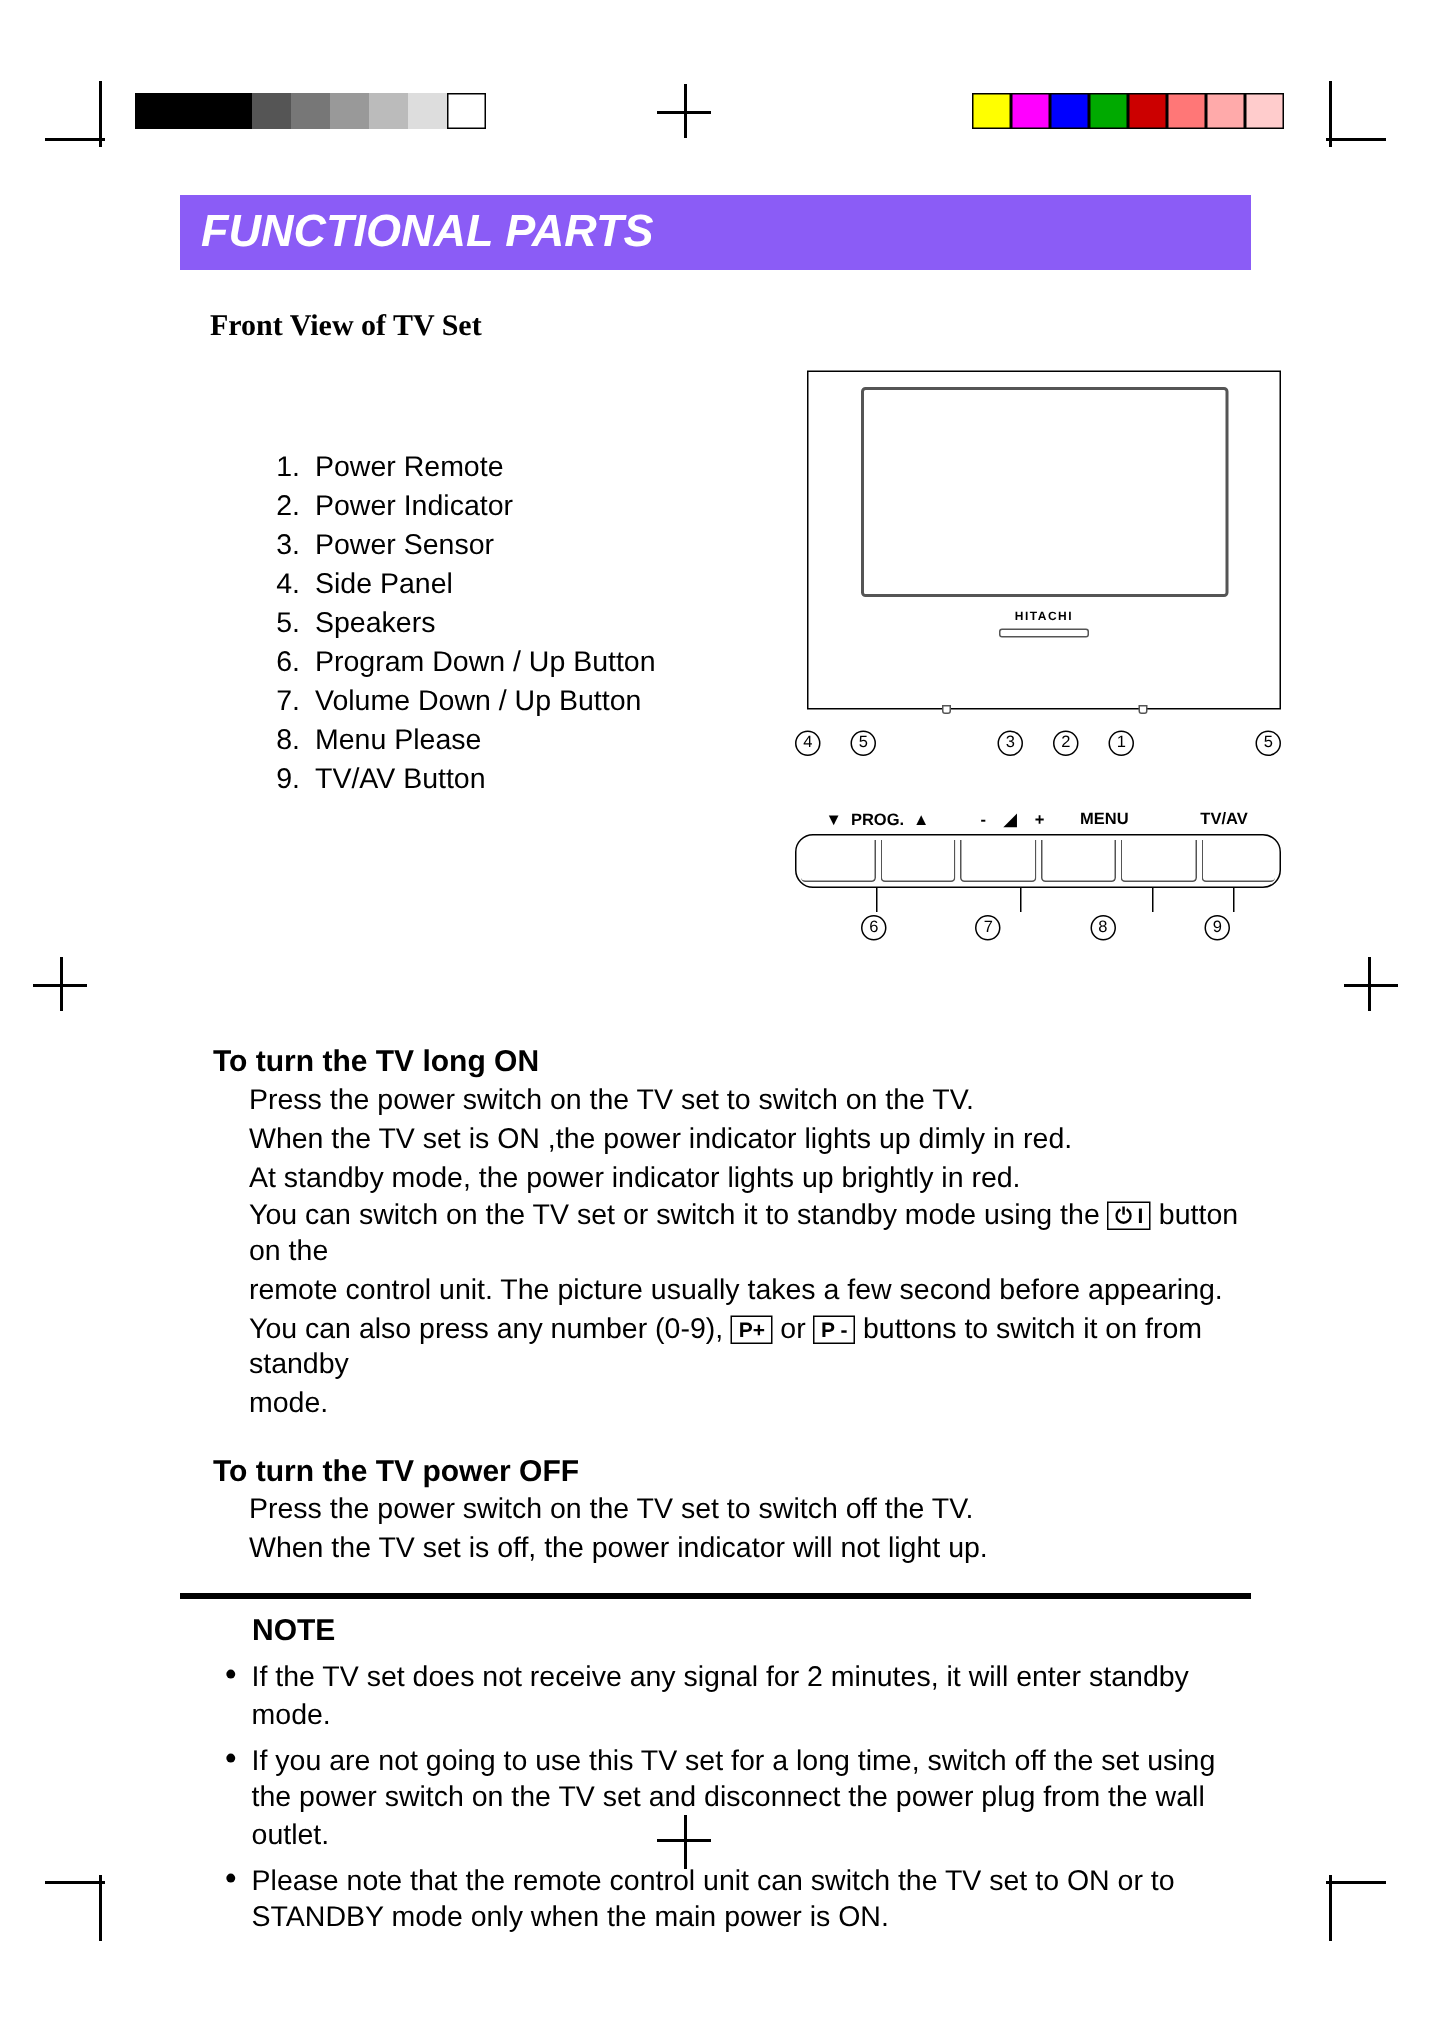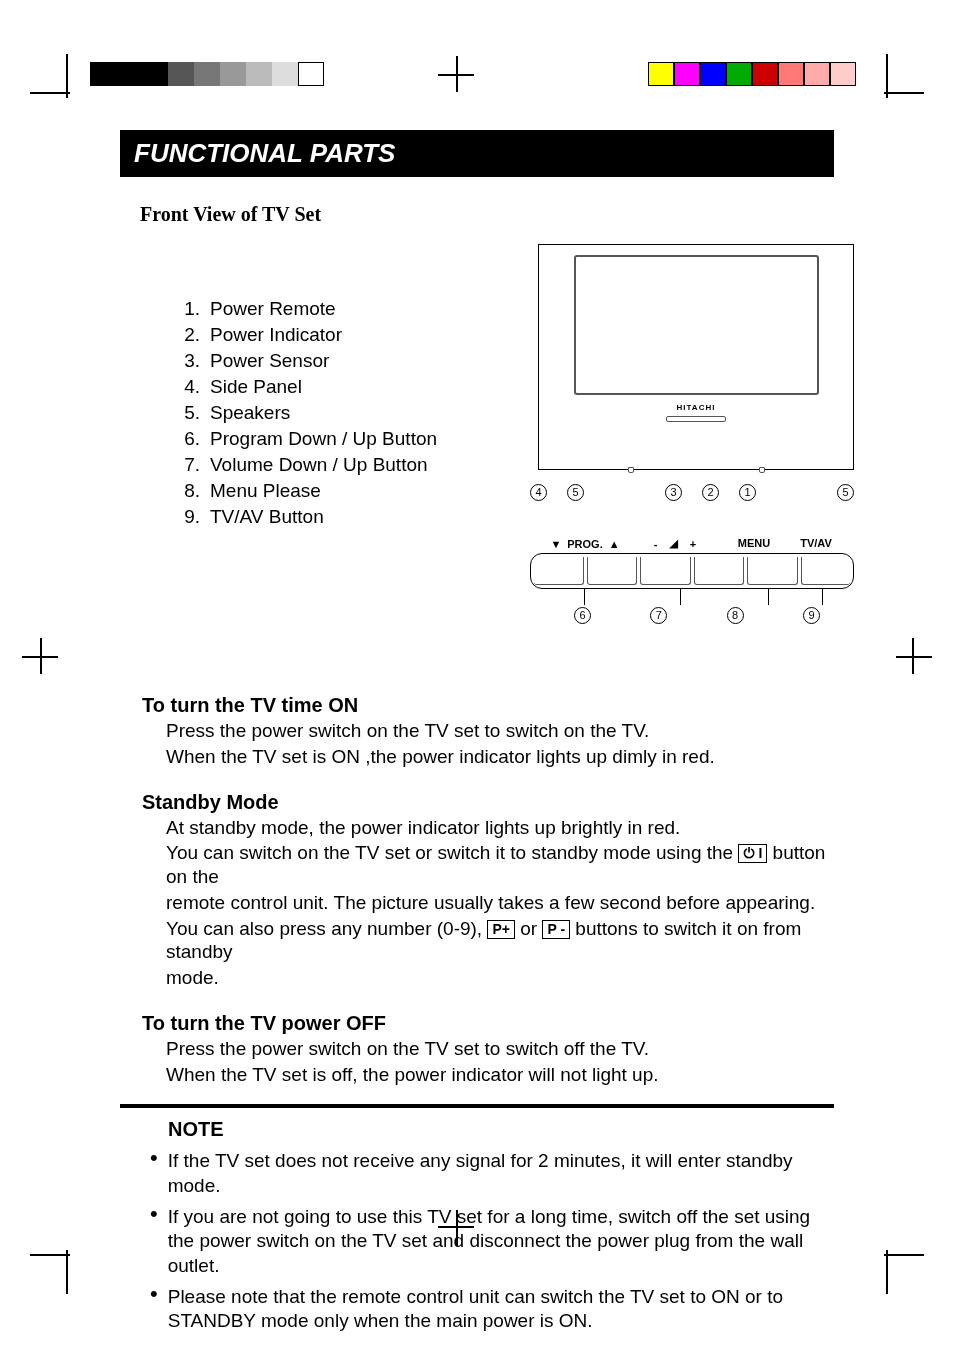--- a/index.html
+++ b/index.html
@@ -41,25 +41,25 @@
 
   .page {
     position: absolute;
     left: 120px;
     right: 120px;
     top: 130px;
     bottom: 140px;
   }
 
   .section-title {
-    background: #000000;
+    background: #8b5cf6;
     color: #fff;
     font-weight: bold;
     font-style: italic;
-    font-size: 26px;
+    font-size: 30px;
     padding: 8px 14px;
     margin-bottom: 26px;
   }
 
   h2.sub { font-size: 20px; font-weight: bold; margin: 0 0 18px 20px; font-family: Liberation Serif, serif; }
 
   .two-col { display:flex; gap:30px; }
   .list-col { flex: 0 0 320px; margin-left: 60px; margin-top: 50px; }
   .list-col .row { display:flex; gap:10px; margin: 4px 0; font-size: 19px; }
   .list-col .num { width: 20px; text-align:right; }
@@ -72,21 +72,21 @@
   .feet { position:absolute; bottom:-4px; left:0; right:0; display:flex; justify-content:space-around; padding:0 26px;}
   .feet span { display:inline-block; width:6px; height:6px; border:1px solid #555; border-radius:0 0 2px 2px; background:#fff;}
   .circ-row { display:flex; justify-content:space-between; margin-top:14px; font-size:13px; width: 324px; margin-left:auto;}
   .circ-row span { display:inline-block; width:17px; height:17px; line-height:15px; border:1px solid #000; border-radius:50%; text-align:center; font-size:11px;}
   .circ-row .group { display:flex; gap:20px; }
 
   .panel-wrap { width: 324px; margin-left:auto; margin-top:36px; }
   .panel-labels { display:flex; font-size: 11px; font-weight:bold; padding: 0 10px 3px; gap: 0; }
   .panel-labels .g1 { flex: 0 0 90px; text-align:center; display:flex; align-items:center; justify-content:center; gap:6px; }
   .panel-labels .g2 { flex: 0 0 90px; text-align:center; display:flex; align-items:center; justify-content:center; gap:12px;}
-  .panel-labels .g3 { flex: 1; text-align:center; }
+  .panel-labels .g3 { flex: 1; text-align:left; }
   .panel-labels .g4 { flex: 0 0 56px; text-align:center; }
   .panel { border:1px solid #000; border-radius: 12px; height: 36px; display:flex; padding:3px; gap:3px;}
   .panel .btn { flex:1; border:1px solid #555; border-top:none; border-radius:0 0 3px 3px; position:relative;}
   .panel .btn:first-child { border-left:none;}
   .panel .btn:last-child { border-right:none;}
   .wires { position:relative; height:16px; }
   .wires .w { position:absolute; top:0; width:1px; height:16px; background:#000;}
   .circ-row2 { display:flex; justify-content:space-between; margin-top:2px; font-size:11px; width: 324px; padding: 0 34px 0 44px;}
   .circ-row2 span.c { display:inline-block; width:17px; height:17px; line-height:15px; border:1px solid #000; border-radius:50%; text-align:center;}
 
@@ -247,25 +247,24 @@
           <span class="c">6</span>
           <span class="c">7</span>
           <span class="c">8</span>
           <span class="c">9</span>
         </div>
       </div>
     </div>
   </div>
 
   <div class="text-sect">
-    <div class="h3">To turn the TV time ON</div>
+    <div class="h3">To turn the TV long ON</div>
     <div class="body-p">Press the power switch on the TV set to switch on the TV.</div>
     <div class="body-p">When the TV set is ON ,the power indicator lights up dimly in red.</div>
 
-    <div class="h3">Standby Mode</div>
     <div class="body-p">At standby mode, the power indicator lights up brightly in red.</div>
     <div class="body-p">
       <span>You can switch on the TV set or switch it to standby mode using the</span>
       <span class="inline-key">⏻ I</span>
       <span>button on the</span>
     </div>
     <div class="body-p">remote control unit. The picture usually takes a few second before appearing.</div>
     <div class="body-p">
       <span>You can also press any number (0-9),</span>
       <span class="inline-key">P+</span>

